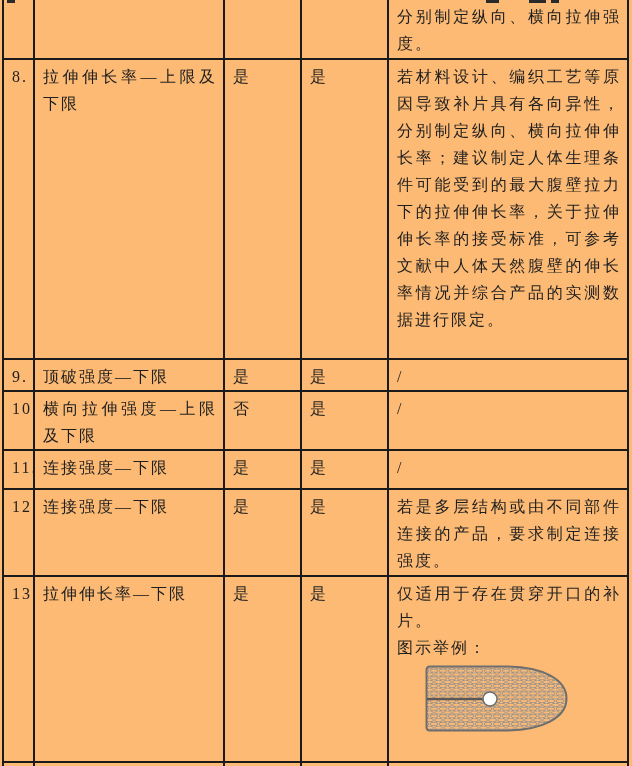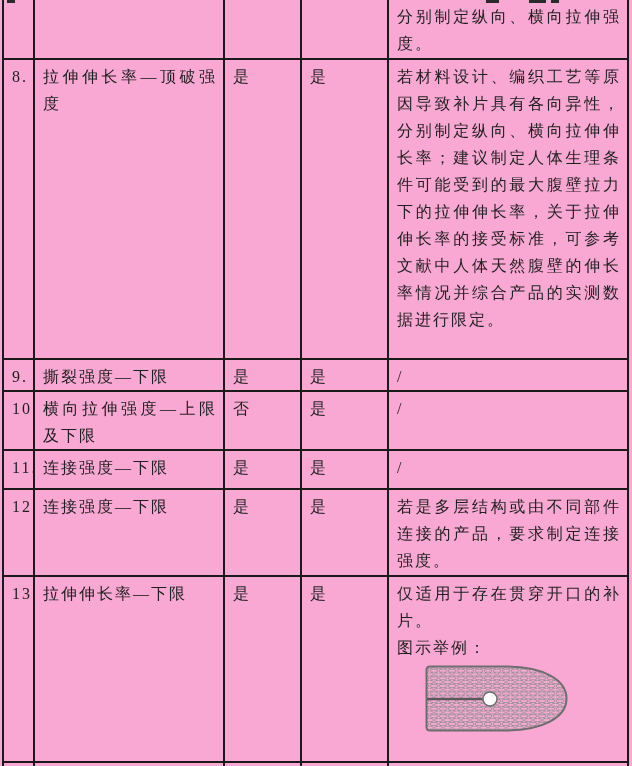--- a/index.html
+++ b/index.html
@@ -1,19 +1,19 @@
 <!DOCTYPE html>
 <html><head>
 <meta charset="utf-8">
 <style>
   html,body{margin:0;padding:0;background:#f6f6f6;}
   .page{
     position:relative;
     width:632px;height:766px;
-    background:#f9a8d4;
+    background:#fdba74;
     overflow:hidden;
     font-family:"Liberation Serif","DejaVu Serif",serif;
     color:#1f1f1f;
   }
   .artifact{
     position:absolute;top:0;height:3px;background:#2a2a2a;
   }
   table.tbl{
     position:absolute;left:2px;top:0;
     width:625px;
@@ -66,33 +66,33 @@
       <td class="yn"></td>
       <td class="yn"></td>
       <td class="remark">
         <div class="jtext">分别制定纵向、横向拉伸强度。</div>
       </td>
     </tr>
 
     <tr style="height:300px">
       <td class="num">8.</td>
       <td class="item">
-        <div class="jtext">拉伸伸长率—顶破强度</div>
+        <div class="jtext">拉伸伸长率—上限及下限</div>
       </td>
       <td class="yn">是</td>
       <td class="yn">是</td>
       <td class="remark">
         <div class="jtext">若材料设计、编织工艺等原因导致补片具有各向异性，分别制定纵向、横向拉伸伸长率；建议制定人体生理条件可能受到的最大腹壁拉力下的拉伸伸长率，关于拉伸伸长率的接受标准，可参考文献中人体天然腹壁的伸长率情况并综合产品的实测数据进行限定。</div>
       </td>
     </tr>
 
     <tr style="height:32px">
       <td class="num">9.</td>
       <td class="item">
-        <div class="jtext">撕裂强度—下限</div>
+        <div class="jtext">顶破强度—下限</div>
       </td>
       <td class="yn">是</td>
       <td class="yn">是</td>
       <td class="remark">
         <div class="jtext">/</div>
       </td>
     </tr>
 
     <tr style="height:58px">
       <td class="num">10.</td>

